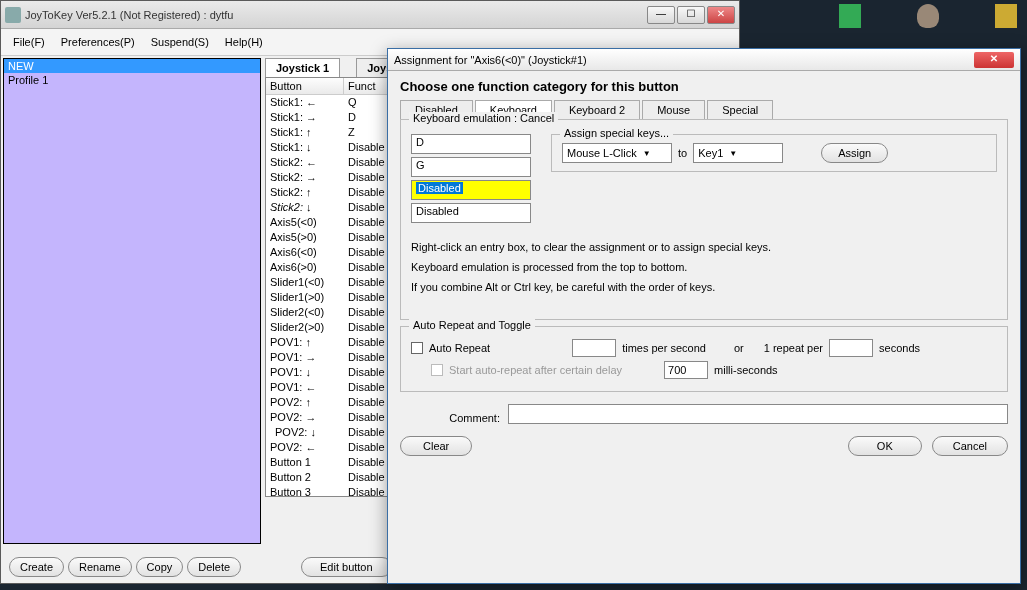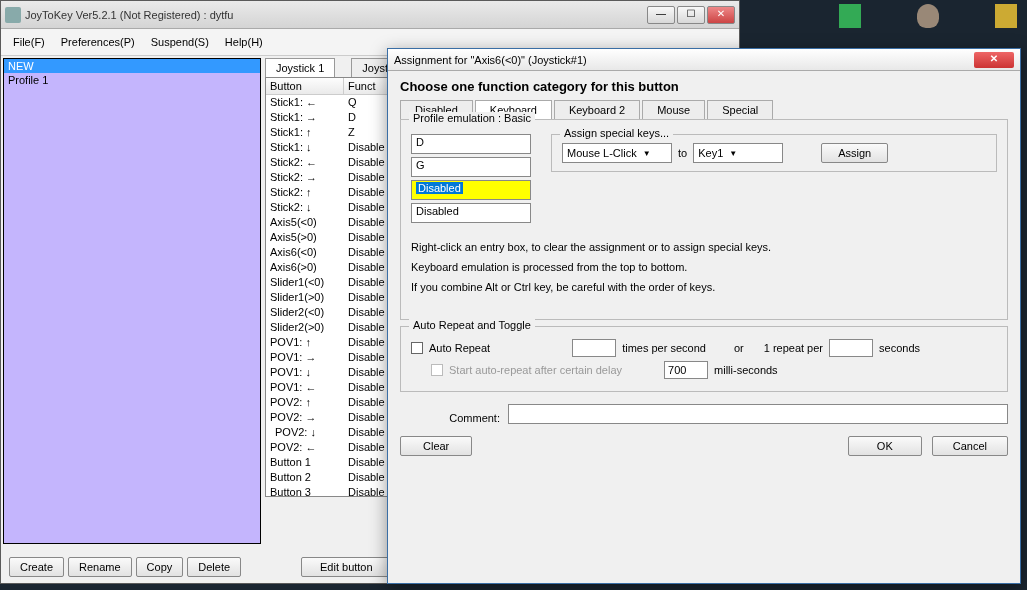--- a/index.html
+++ b/index.html
@@ -11,30 +11,30 @@
 .titlebar .wbtn { width: 28px; height: 18px; margin-left: 2px; background: linear-gradient(#f8f8f8,#d8d8d8); border: 1px solid #888; border-radius: 2px; text-align: center; line-height: 14px; font-size: 10px; }
 .titlebar .close { background: linear-gradient(#e88,#c44); color: white; }
 .menubar { height: 27px; display: flex; align-items: center; padding: 0 4px; background: #f4f4f4; border-bottom: 1px solid #ccc; }
 .menubar .mitem { padding: 2px 8px; }
 .main-content { display: flex; height: 490px; }
 .profile-panel { width: 258px; background: #c4b5fd; border: 1px solid #000000; margin: 2px; overflow: auto; }
 .profile-panel .pitem { padding: 1px 4px; }
 .profile-panel .pitem.sel { background: #3399ff; color: white; }
 .right-panel { flex: 1; padding: 2px; }
 .tabs { display: flex; }
-.tab { padding: 3px 10px; border: 1px solid #999; border-bottom: none; background: #eee; margin-right: 16px; }
+.tab { padding: 3px 10px; border: 1px solid #999; border-bottom: none; background: #eee; margin-right: 16px; font-weight: bold; }
 .tab.active { background: white; }
 .table-wrap { border: 1px solid #888; background: white; height: 420px; overflow: hidden; }
 .thead { display: flex; background: linear-gradient(#fdfdfd,#eaeaea); border-bottom: 1px solid #ccc; }
 .th { padding: 2px 4px; border-right: 1px solid #ccc; }
 .trow { display: flex; }
 .td { padding: 0 4px; line-height: 15px; white-space: nowrap; overflow: hidden; }
 .btn-bar { position: absolute; bottom: 6px; left: 8px; display: flex; gap: 4px; }
 .btn-bar2 { position: absolute; bottom: 6px; left: 300px; }
-.wbutton { background: linear-gradient(#fafafa,#e2e2e2); border: 1px solid #888; padding: 3px 10px; border-radius: 2px; text-align: center; }
+.wbutton { background: linear-gradient(#fafafa,#e2e2e2); border: 1px solid #888; padding: 3px 10px; border-radius: 10px; text-align: center; }
 
 .dialog { position: absolute; left: 387px; top: 48px; width: 634px; height: 536px; background: #f0f0f0; border: 1px solid #3a6ea5; box-shadow: 0 4px 16px rgba(0,0,0,.4); }
 .dlg-title { background: linear-gradient(#fff,#e8e8e8); height: 22px; display: flex; align-items: center; padding: 0 6px; border-bottom: 1px solid #aaa; }
 .dlg-title .dtxt { flex: 1; }
 .dlg-title .dclose { width: 40px; height: 16px; background: linear-gradient(#e66,#c33); color: white; text-align: center; border-radius: 2px; line-height: 14px; font-size: 10px; font-weight: bold; }
 .dlg-body { padding: 8px 12px; }
 .dlg-heading { font-weight: bold; font-size: 13px; margin-bottom: 6px; }
 .dtabs { display: flex; gap: 2px; }
 .dtab { padding: 3px 14px; border: 1px solid #aaa; background: #ededed; border-bottom: none; }
 .dtab.active { background: #fff; }
@@ -123,21 +123,21 @@
             </div>
             <div class="trow">
               <div class="td" style="width: 78px;">Stick2: →</div>
               <div class="td" style="flex: 1 1 0%;">Disable</div>
             </div>
             <div class="trow">
               <div class="td" style="width: 78px;">Stick2: ↑</div>
               <div class="td" style="flex: 1 1 0%;">Disable</div>
             </div>
             <div class="trow">
-              <div class="td" style="width: 78px;">Stick2: ↓</div>
+              <div class="td" style="width: 78px; font-style: italic;">Stick2: ↓</div>
               <div class="td" style="flex: 1 1 0%;">Disable</div>
             </div>
             <div class="trow">
               <div class="td" style="width: 78px;">Axis5(&lt;0)</div>
               <div class="td" style="flex: 1 1 0%;">Disable</div>
             </div>
             <div class="trow">
               <div class="td" style="width: 78px;">Axis5(&gt;0)</div>
               <div class="td" style="flex: 1 1 0%;">Disable</div>
             </div>
@@ -233,21 +233,21 @@
     <div class="dlg-heading">Choose one function category for this button</div>
     <div class="dtabs">
       <div class="dtab">Disabled</div>
       <div class="dtab active">Keyboard</div>
       <div class="dtab">Keyboard 2</div>
       <div class="dtab">Mouse</div>
       <div class="dtab">Special</div>
     </div>
 
     <div class="fieldset" style="border-top:1px solid #bbb; margin-top:0; padding-top:14px;">
-      <div class="legend">Profile emulation : Basic</div>
+      <div class="legend">Keyboard emulation : Cancel</div>
       <div class="kbrow">
         <div class="kbcol">
           <div class="kinput"><span>D</span></div>
           <div class="kinput"><span>G</span></div>
           <div class="kinput hilite"><span>Disabled</span></div>
           <div class="kinput"><span>Disabled</span></div>
         </div>
         <div class="assignbox">
           <div class="fieldset">
             <div class="legend">Assign special keys...</div>

